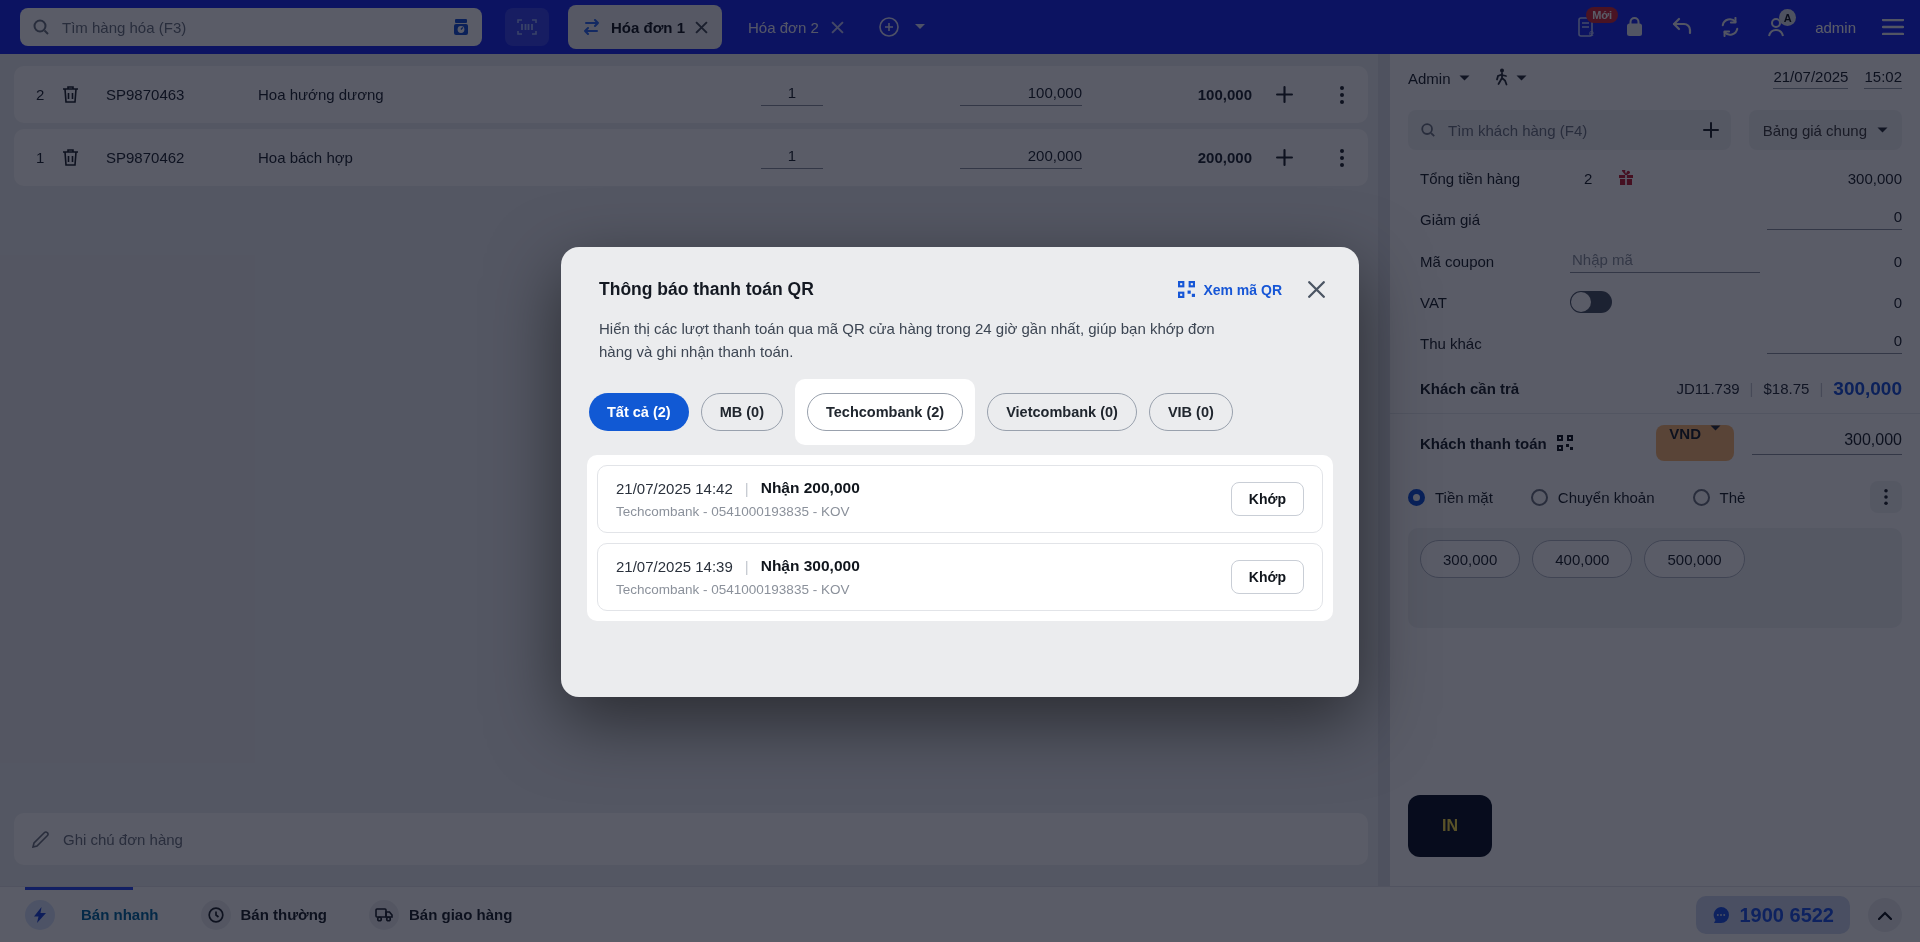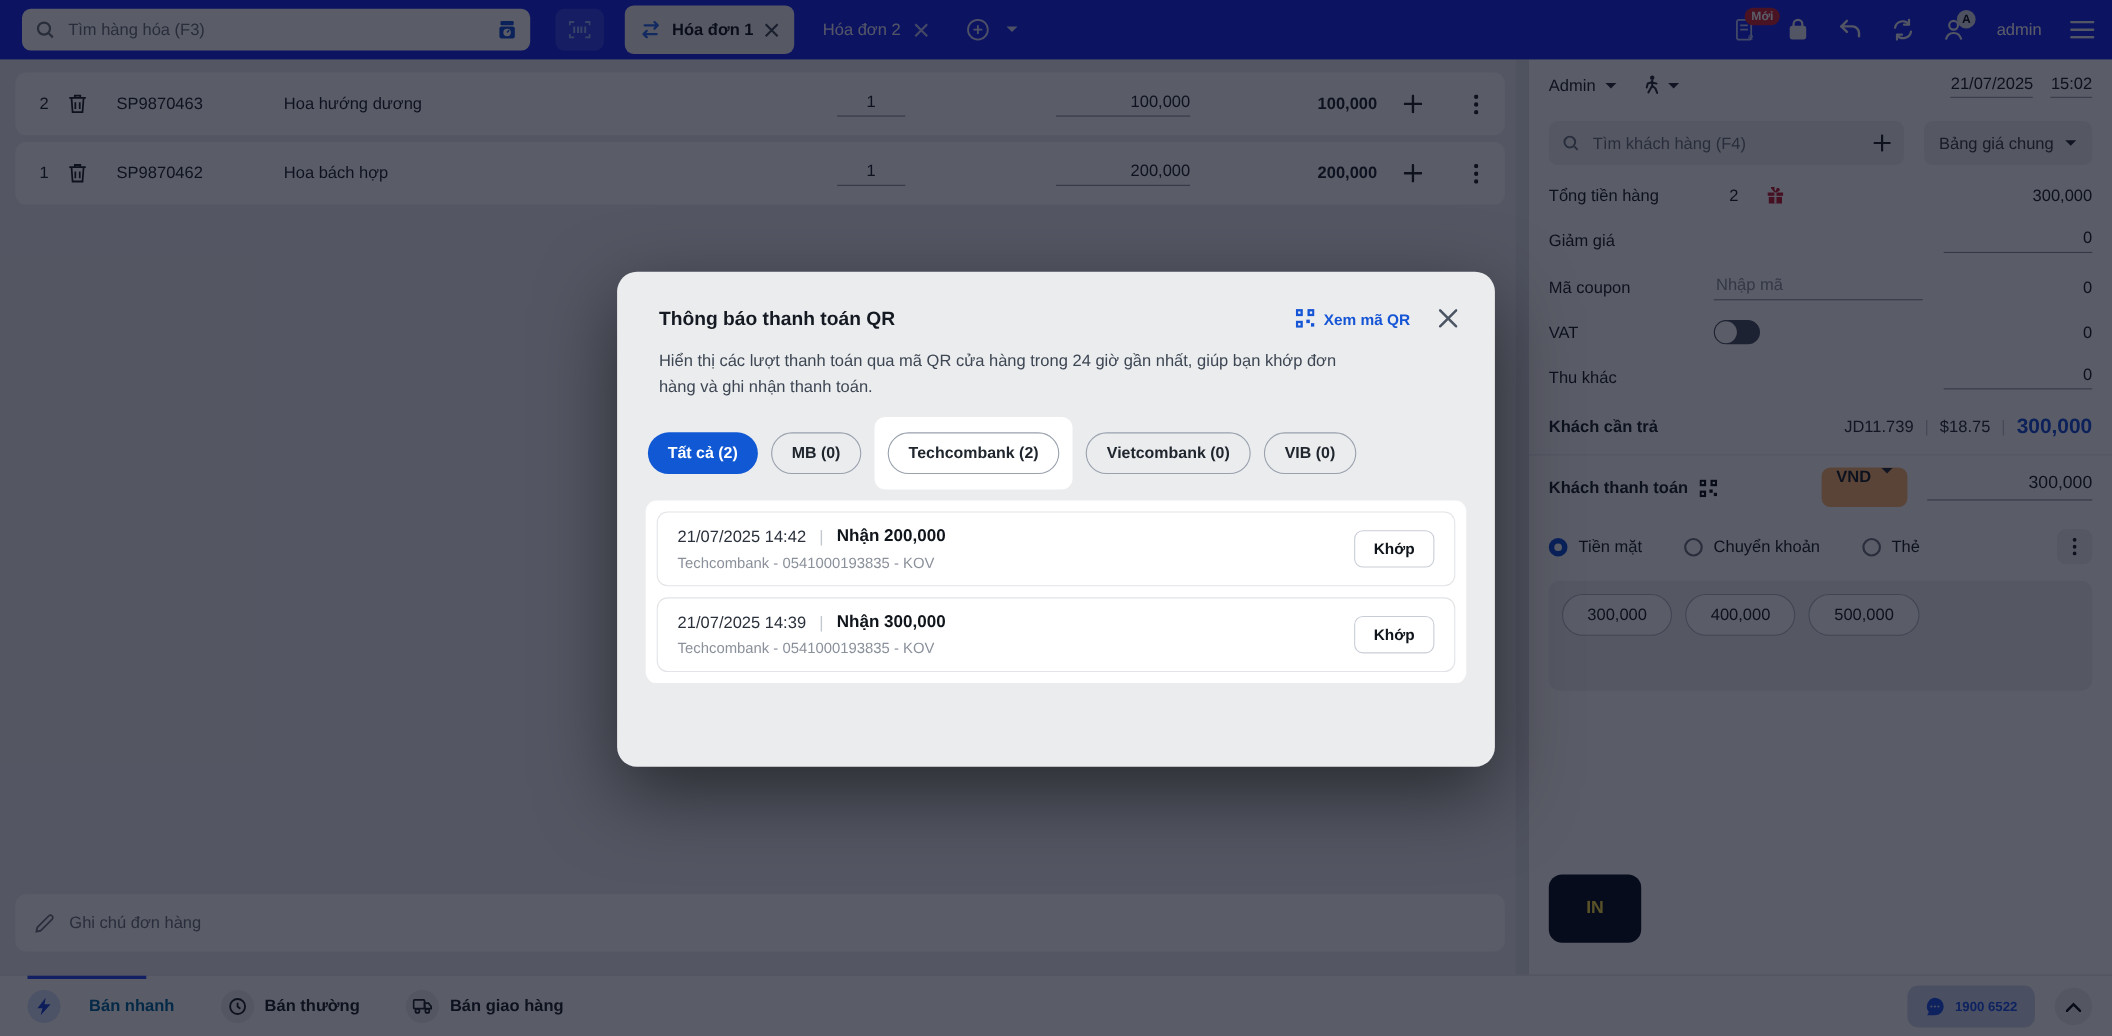--- a/index.html
+++ b/index.html
@@ -63,57 +63,57 @@
     border-top:1px solid #e3e5e9;display:flex;align-items:center;z-index:1;}
   .bt-indicator{position:absolute;top:0;left:25px;width:108px;height:3px;background:#2e4df2;}
   .bt-tab{display:flex;align-items:center;gap:10px;margin-left:25px;cursor:default;}
   .bt-tab + .bt-tab{margin-left:42px;}
   .bt-ic{width:30px;height:30px;border-radius:50%;display:flex;align-items:center;justify-content:center;}
   .bt-ic.active{background:#d9e4fb;color:#1f48d8;}
   .bt-ic.idle{background:#eceef1;color:#20262e;}
   .bt-label{font-size:15px;font-weight:600;color:#1d232b;}
   .bt-label.active{color:#0369a1;margin-left:16px;}
   .hotline{position:absolute;right:70px;top:9px;height:38px;background:#cfd9f0;border-radius:10px;
-    display:flex;align-items:center;gap:9px;padding:0 16px;color:#2156e8;font-weight:700;font-size:12px;}
+    display:flex;align-items:center;gap:9px;padding:0 16px;color:#2156e8;font-weight:700;font-size:20px;}
   .collapse-btn{position:absolute;right:18px;top:11px;width:34px;height:34px;border-radius:50%;
     background:#eceef1;display:flex;align-items:center;justify-content:center;color:#10151c;}
 
   
   .sidebar{position:absolute;left:1390px;top:54px;width:530px;bottom:56px;background:#fff;}
   .sb-head{height:48px;display:flex;align-items:center;padding:0 18px;font-size:15px;color:#1d232b;}
   .sb-head .caret{margin:0 10px 0 8px;}
   .dt{border-bottom:1px solid #9aa1ab;padding-bottom:3px;}
   .sb-search-row{height:56px;display:flex;align-items:center;padding:0 18px;gap:18px;}
   .cust-search{flex:1;height:40px;background:#f1f2f4;border-radius:8px;display:flex;align-items:center;
     gap:10px;padding:0 12px;color:#6d7580;}
   .cust-search input{border:none;outline:none;flex:1;background:transparent;font-size:15px;
     font-family:inherit;color:#333;}
   .cust-search input::placeholder{color:#6d7580;}
   .plus-mini{color:#20262e;}
   .price-table{height:40px;background:#f1f2f4;border-radius:8px;display:flex;align-items:center;
     gap:10px;padding:0 14px;font-size:15px;color:#404040;white-space:nowrap;}
   .sb-row{display:flex;align-items:center;padding:0 18px;font-size:15px;color:#1d232b;}
-  .sb-label{width:150px;}
+  .sb-label{width:150px;margin-left:12px;}
   .sb-mid{flex:1;display:flex;align-items:center;}
   .sb-val{margin-left:auto;text-align:right;}
   .val-uline{border-bottom:1px solid #8d949e;width:135px;padding-bottom:4px;text-align:right;}
   .count-badge{margin-left:14px;}
   .gift{margin-left:26px;}
   .coupon-in{width:190px;border:none;border-bottom:1px solid #8d949e;outline:none;font-size:15px;
     padding-bottom:4px;background:transparent;font-family:inherit;color:#333;}
   .coupon-in::placeholder{color:#8d949e;}
   .toggle{width:42px;height:22px;border-radius:11px;background:#4b5563;position:relative;}
   .toggle .knob{position:absolute;left:1px;top:1px;width:20px;height:20px;border-radius:50%;background:#fff;}
   .due-row{height:50px;border-bottom:1px solid #e8eaee;}
   .due-row .sb-label{font-weight:700;}
   .due-vals{margin-left:auto;display:flex;align-items:center;gap:10px;font-size:15px;color:#2a313c;}
   .due-sep{color:#c3c8cf;}
   .due-vnd{color:#1b53d8;font-weight:700;font-size:19px;}
   .paid-row{height:58px;}
-  .paid-row .sb-label{font-weight:700;display:flex;align-items:flex-end;gap:10px;width:auto;}
+  .paid-row .sb-label{font-weight:700;display:flex;align-items:flex-start;gap:10px;width:auto;}
   .vnd-chip{margin-left:auto;height:36px;background:#fdba74;border-radius:8px;display:flex;
     gap:9px;padding:0 13px;font-weight:600;}
   .paid-val{width:150px;margin-left:18px;border-bottom:1px solid #8d949e;text-align:right;
     padding-bottom:5px;font-size:16px;}
   .pay-methods{height:50px;display:flex;align-items:center;padding:0 18px;gap:0;}
   .radio{display:flex;align-items:center;gap:10px;font-size:15px;color:#1d232b;}
   .radio + .radio{margin-left:38px;}
   .r-on{width:17px;height:17px;border-radius:50%;border:5px solid #1254d8;background:#fff;}
   .r-off{width:17px;height:17px;border-radius:50%;border:2px solid #6f7680;background:#fff;}
   .pm-dots{margin-left:auto;width:32px;height:32px;border-radius:8px;background:#f1f2f4;

